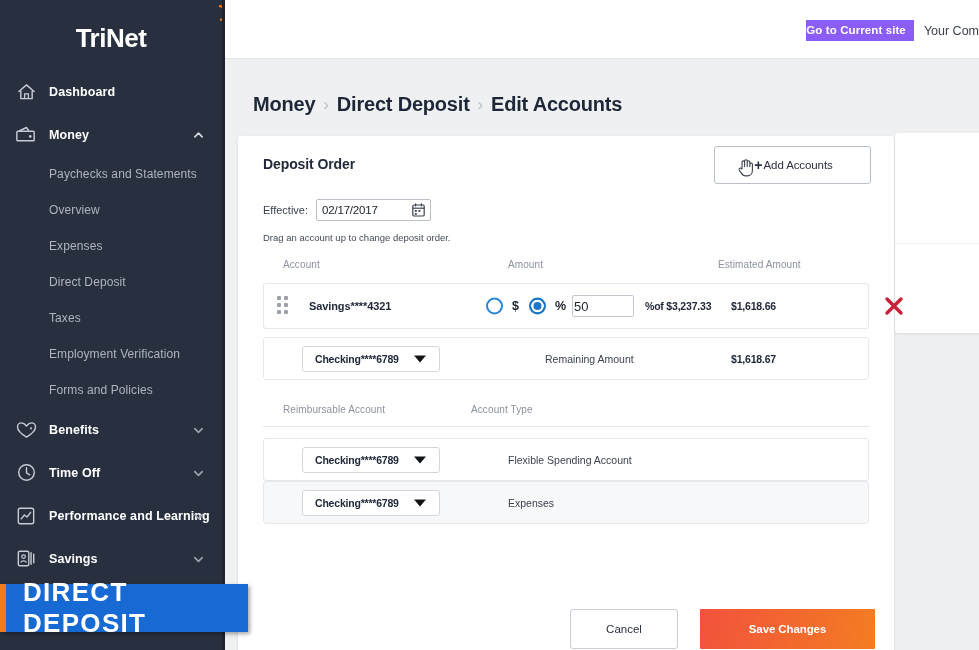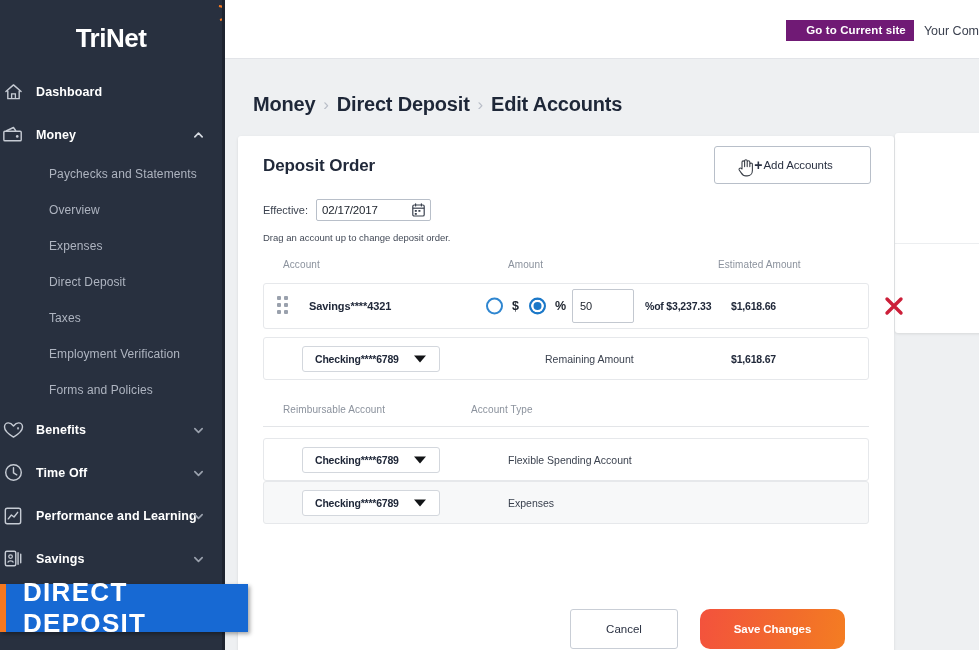--- a/index.html
+++ b/index.html
@@ -43,20 +43,21 @@
   .logo-swoosh {
     position: absolute; right: -22px; top: -9px;
     width: 26px; height: 16px;
   }
 
   .nav { position: absolute; left: 0; top: 70px; width: 222px; }
   .nav-item {
     position: relative;
     height: 43px;
     display: flex; align-items: center;
+    padding-left: 13px;
     cursor: pointer;
   }
   .nav-item .nav-ico {
     width: 26px; height: 22px;
     display: flex; align-items: center; justify-content: center;
     margin-right: 10px;
     flex: none;
   }
   .nav-label {
     color: #ffffff;
@@ -114,25 +115,25 @@
     position: absolute; left: 0; top: 0;
     width: 754px; height: 59px;
     background: #ffffff;
     border-bottom: 1px solid #e2e4e8;
   }
   #topbar-right {
     position: absolute; right: 0; top: 20px;
     display: flex; align-items: center;
   }
   #go-current-btn {
-    background: #701a75;
+    background: #8b5cf6;
     color: #ffffff;
     font-size: 11.5px;
     font-weight: bold;
-    padding: 4px 8px 5px 20px;
+    padding: 4px 8px 5px 0;
     letter-spacing: 0.1px;
     cursor: pointer;
     white-space: nowrap;
     text-align: center;
   }
   #company-name {
     color: #3c4250;
     font-size: 12.5px;
     margin-left: 10px;
     white-space: nowrap;
@@ -177,21 +178,21 @@
     box-shadow: 0 1px 3px rgba(0,0,0,0.10);
   }
   #card-right-line {
     position: absolute; left: 0; top: 110px;
     width: 110px; height: 1px;
     background: #eceef0;
   }
 
   #card-title {
     position: absolute; left: 25px; top: 20px;
-    font-size: 17px; font-weight: bold;
+    font-size: 14px; font-weight: bold;
     color: #21293a;
     letter-spacing: -0.1px;
   }
   #add-accounts-btn {
     position: absolute; right: 23px; top: 10px;
     width: 157px; height: 38px;
     border: 1px solid #b8bfc9;
     border-radius: 3px;
     background: #ffffff;
     display: flex; align-items: center; justify-content: center;
@@ -305,27 +306,27 @@
   .radio.sel { background: #1b78c8; border-color: #1b78c8; box-shadow: inset 0 0 0 2.5px #ffffff; }
   .sym {
     position: absolute; top: 50%;
     transform: translateY(-50%);
     font-size: 12.5px; font-weight: bold;
     color: #1c222c;
   }
   .amt-input {
     position: absolute; top: 50%;
     transform: translateY(-50%);
-    width: 62px; height: 34px;
+    width: 62px; height: 22px;
     border: 1px solid #c3c8d0;
     border-radius: 2px;
     background: #ffffff;
     display: flex; align-items: center;
-    padding-left: 7px;
-    font-size: 11px;
+    padding-left: 1px;
+    font-size: 13px;
     color: #20262f;
     cursor: text;
   }
   .of-text {
     position: absolute; top: 50%;
     transform: translateY(-50%);
     font-size: 10.5px;
     color: #21293a;
     font-weight: bold;
     letter-spacing: -0.2px;
@@ -393,22 +394,22 @@
     border: 1px solid #c9ced6;
     border-radius: 3px;
     background: #ffffff;
     display: flex; align-items: center; justify-content: center;
     font-size: 11.5px;
     color: #2a3142;
     cursor: pointer;
   }
   #save-btn {
     position: absolute; left: 462px; top: 473px;
-    width: 145px; height: 40px;
-    border-radius: 10px;
+    width: 175px; height: 40px;
+    border-radius: 1px;
     background: linear-gradient(100deg, #f3523d 0%, #f26b2c 60%, #f47d22 100%);
     display: flex; align-items: center; justify-content: center;
     font-size: 11.5px; font-weight: bold;
     color: #ffffff;
     cursor: pointer;
     letter-spacing: -0.1px;
   }
 </style>
 </head>
 <body>

